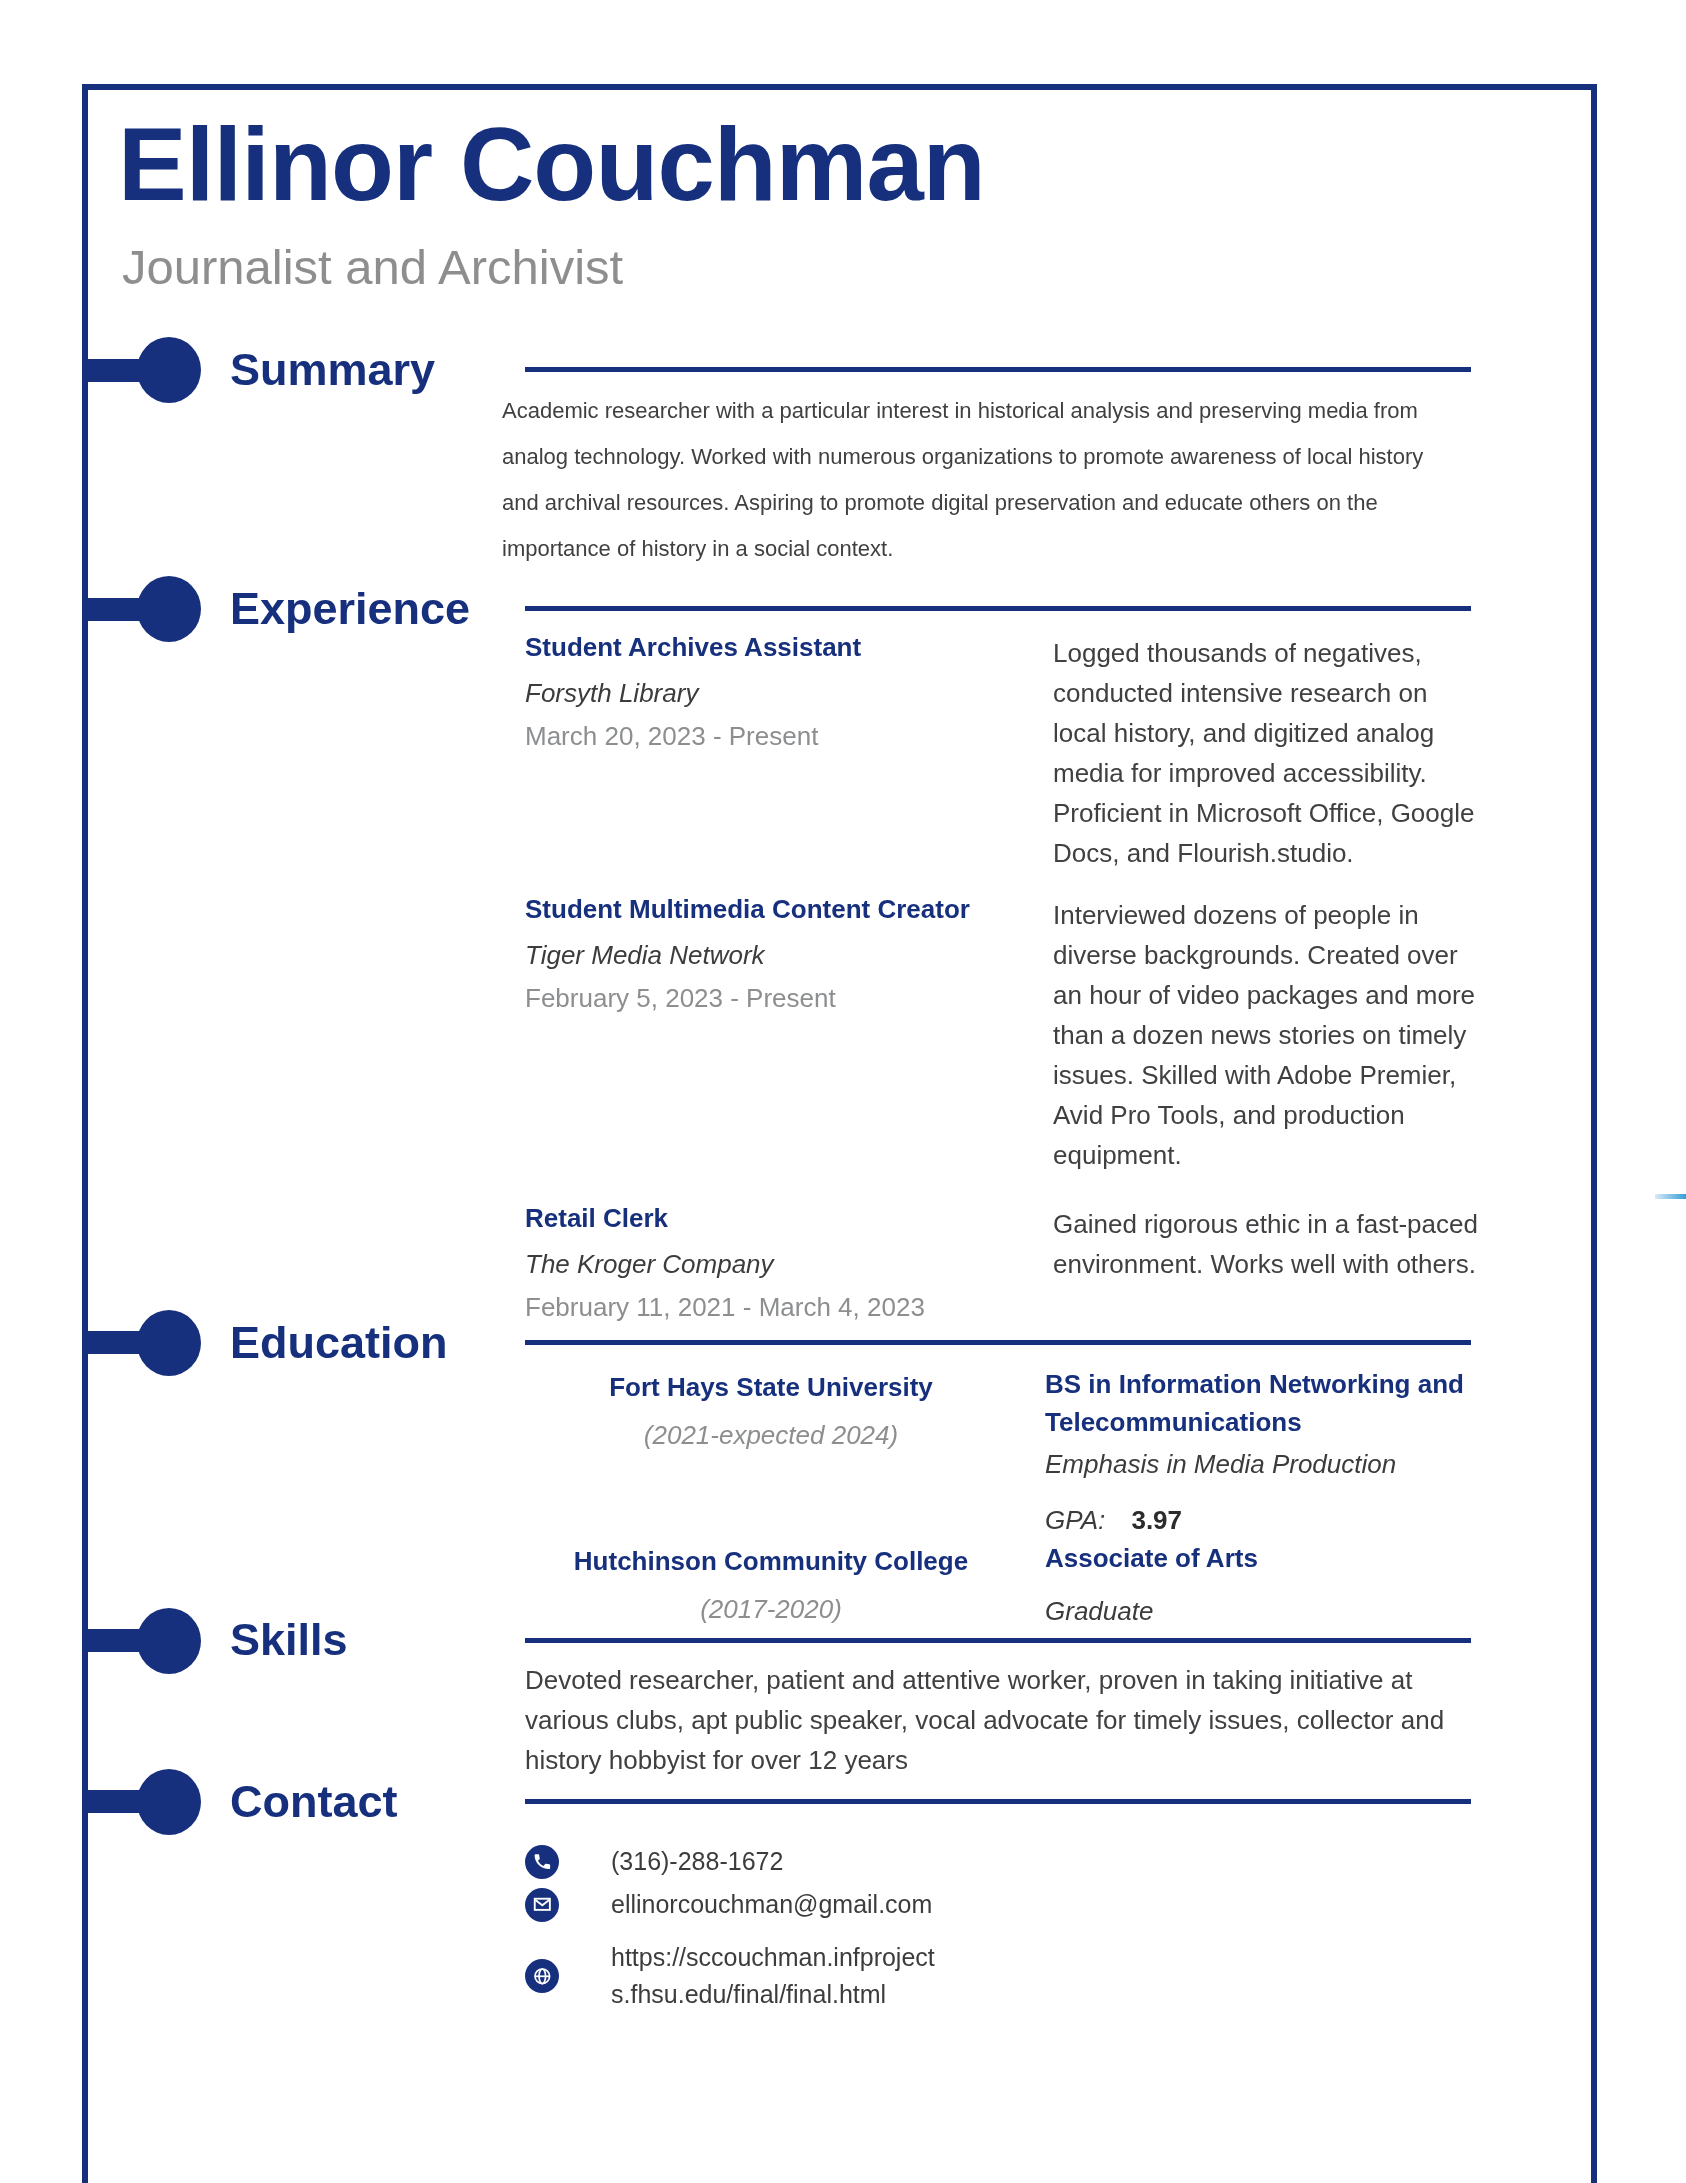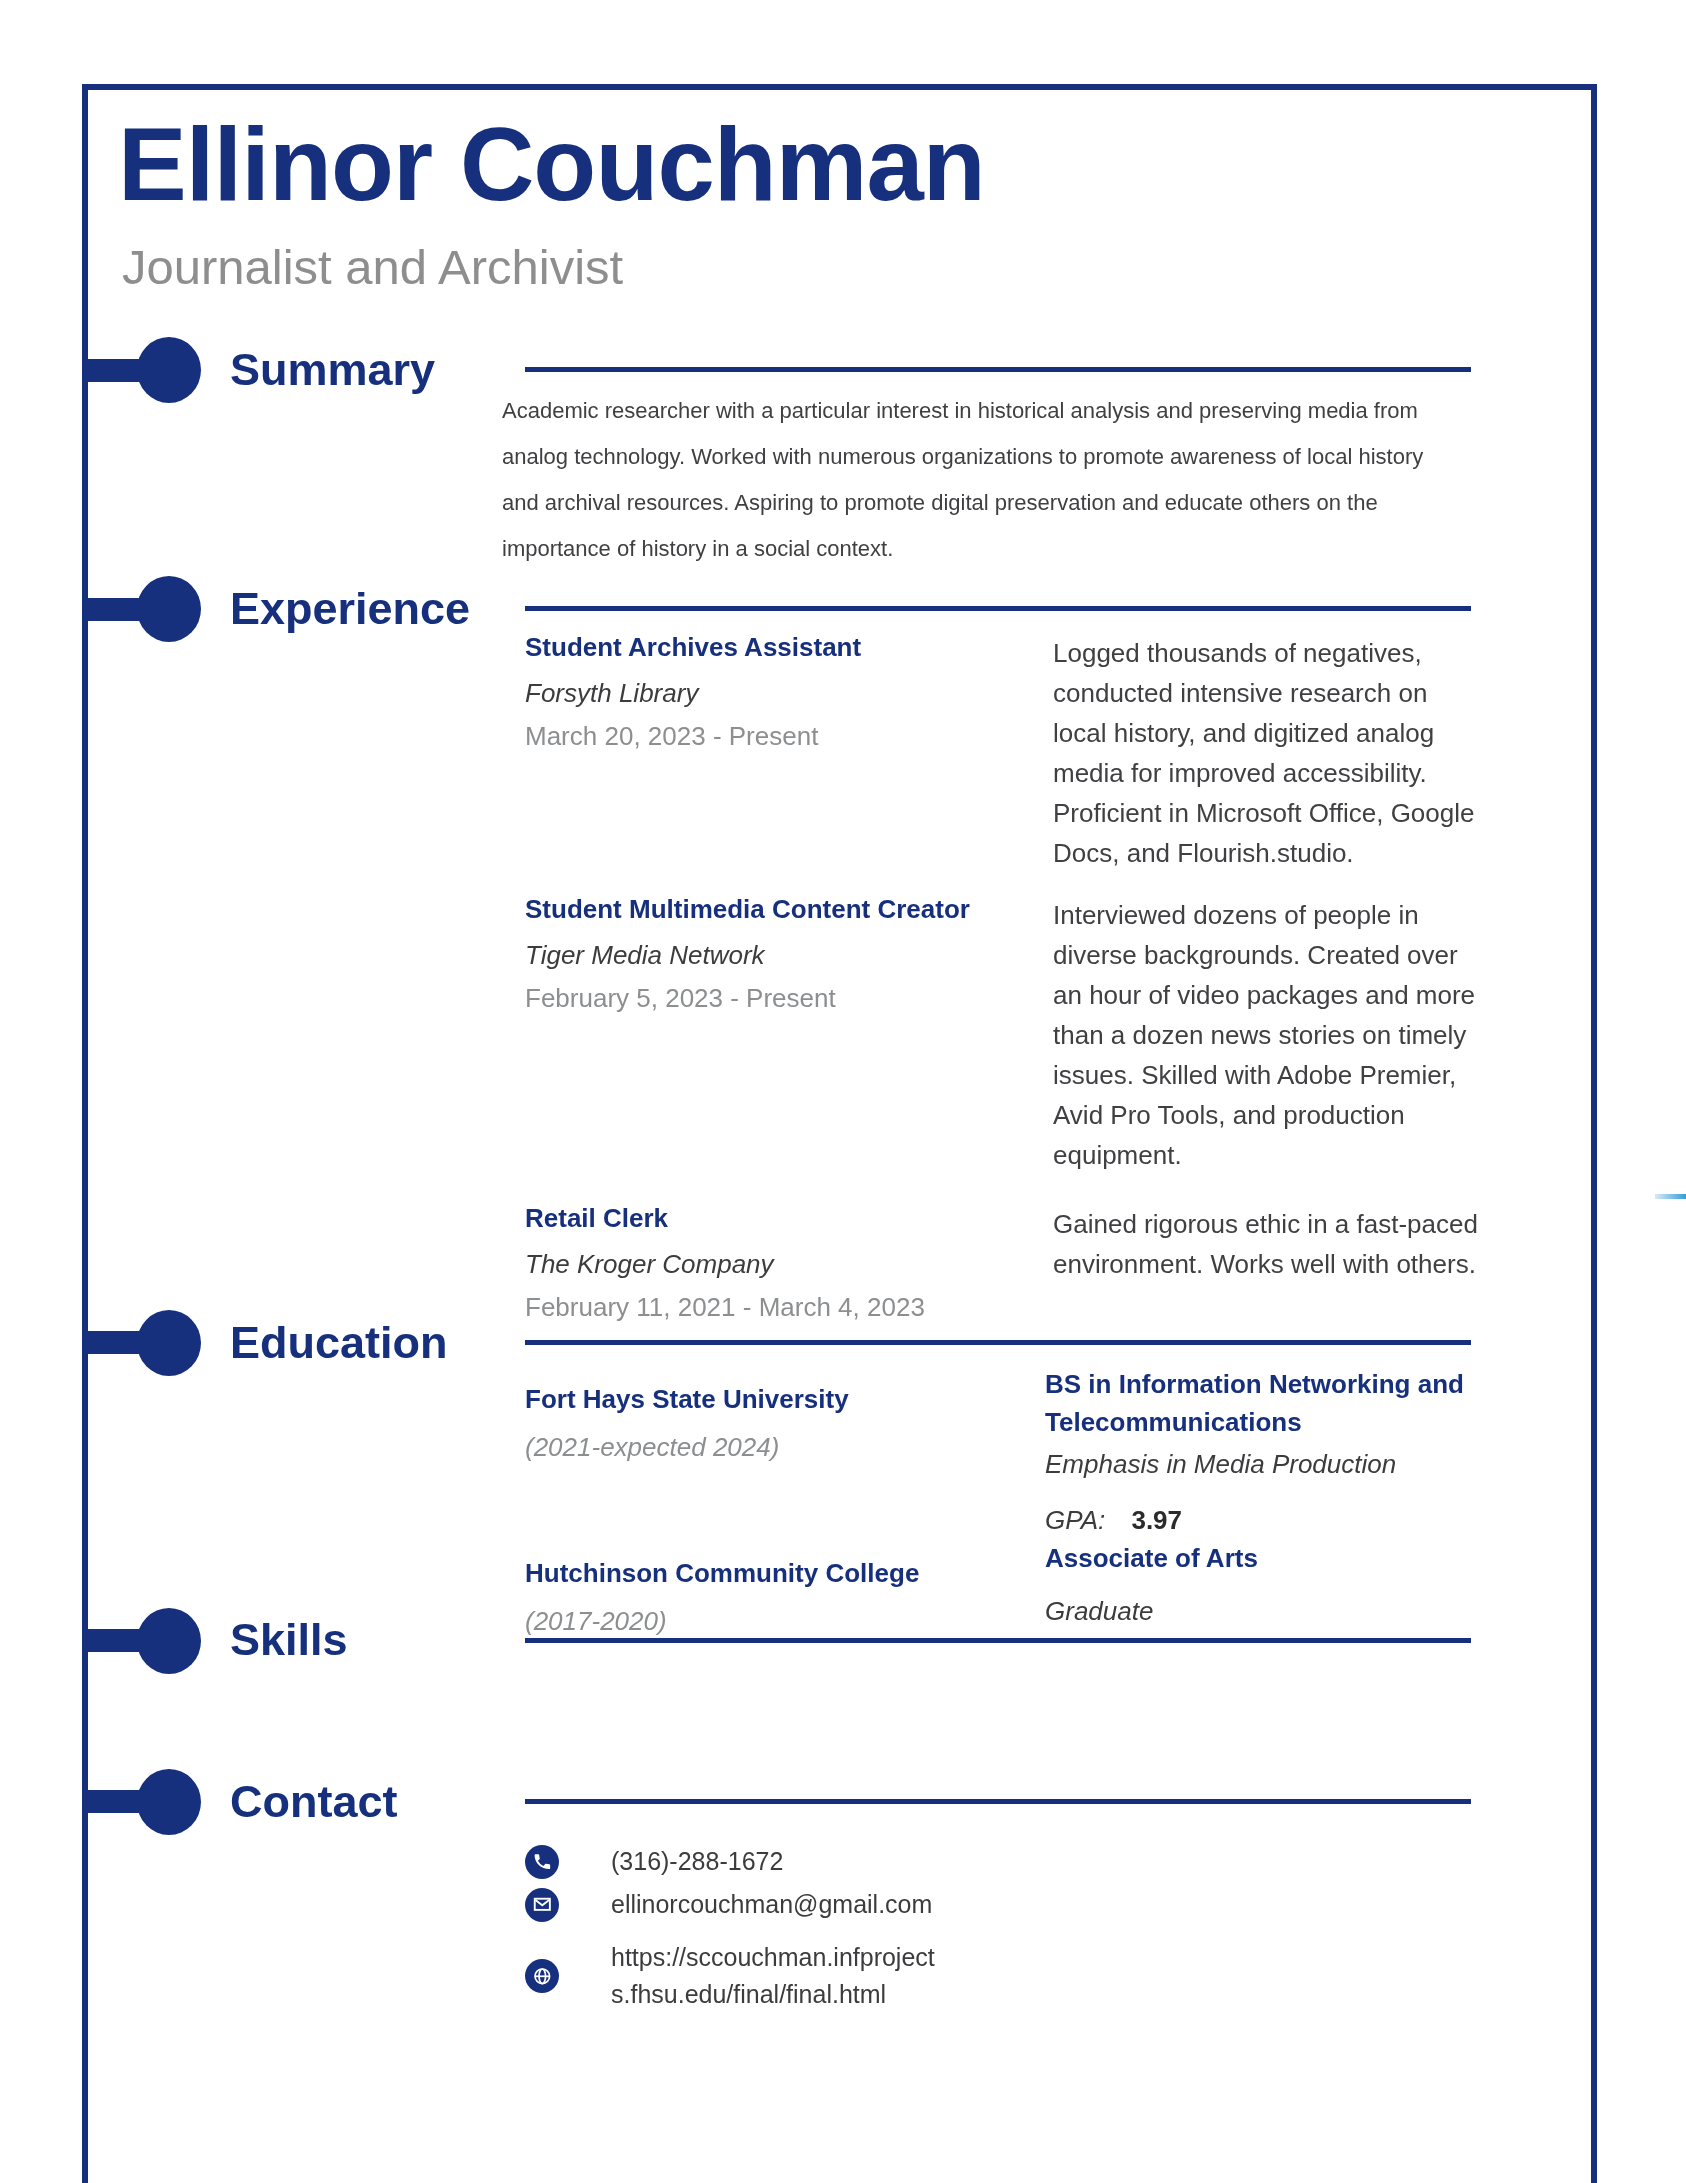--- a/index.html
+++ b/index.html
@@ -55,21 +55,21 @@
   .entry-role  { margin: 0; font-size: 26px; font-weight: 700; color: #17307d; line-height: 34px; }
   .entry-org   { margin: 13px 0 0 0; font-size: 26px; font-style: italic; color: #3c3c3e; line-height: 32px; }
   .entry-dates { margin: 11.2px 0 0 0; font-size: 26px; color: #8c8e90; line-height: 32px; }
   .exp-desc { position: absolute; left: 520px; top: -4.7px; width: 429px; margin: 8px;
               font-size: 26px; line-height: 40px; color: #404043; }
 
   
   .edu-entry { position: absolute; left: 525px; width: 946px; }
   .edu-1 { top: 1370px; }
   .edu-2 { top: 1544px; }
-  .edu-left  { position: absolute; left: 0; top: 12px; width: 492px; }
+  .edu-left  { position: absolute; left: 0; top: 0; width: 492px; text-align: center; }
   .entry-school { margin: 0; font-size: 26px; font-weight: 700; color: #17307d; line-height: 34px; }
   .entry-years  { margin: 15px 0 0 0; font-size: 26px; font-style: italic; color: #8c8e90; line-height: 32px; }
   .edu-right { position: absolute; left: 520px; top: -4.7px; width: 436px; }
   .entry-degree { margin: 0; font-size: 26px; font-weight: 700; color: #17307d; line-height: 38px; }
   .entry-detail { margin: 5.6px 0 0 0; font-size: 26px; font-style: italic; color: #3c3c3e; line-height: 34px; }
   .edu-2 .entry-detail { margin-top: 17px; }
   .gpa-row   { margin: 22.5px 0 0 0; font-size: 26px; line-height: 34px; }
   .gpa-label { font-style: italic; color: #3c3c3e; }
   .gpa-value { font-weight: 700; color: #2b2b2e; margin-left: 19px; }
 
@@ -180,20 +180,21 @@
       <h3 class="entry-school">Hutchinson Community College</h3>
       <p class="entry-years">(2017-2020)</p>
     </div>
     <div class="edu-right">
       <h3 class="entry-degree">Associate of Arts</h3>
       <p class="entry-detail">Graduate</p>
     </div>
   </div>
 
   <div class="rule rule-skills"></div>
+  <p class="skills-text">Devoted researcher, patient and attentive worker, proven in taking initiative at various clubs, apt public speaker, vocal advocate for timely issues, collector and history hobbyist for over 12 years</p>
 
   <div class="rule rule-contact"></div>
 
   <div class="contact-row c-1">
     <span class="contact-icon">
       <svg viewBox="0 0 24 24">
           <path fill="#ffffff" d="M6.54 10.79a15.1 15.1 0 0 0 6.67 6.67l2.23-2.23c.28-.28.69-.37 1.05-.25 1.14.38 2.36.58 3.63.58.57 0 1.03.46 1.03 1.03v3.38c0 .57-.46 1.03-1.03 1.03C10.4 21 3 13.6 3 4.88 3 4.31 3.46 3.85 4.03 3.85h3.39c.57 0 1.03.46 1.03 1.03 0 1.27.2 2.49.58 3.63.11.36.03.76-.25 1.05l-2.24 2.23z"></path>
         </svg>
     </span>
     <span class="contact-value">(316)-288-1672</span>

